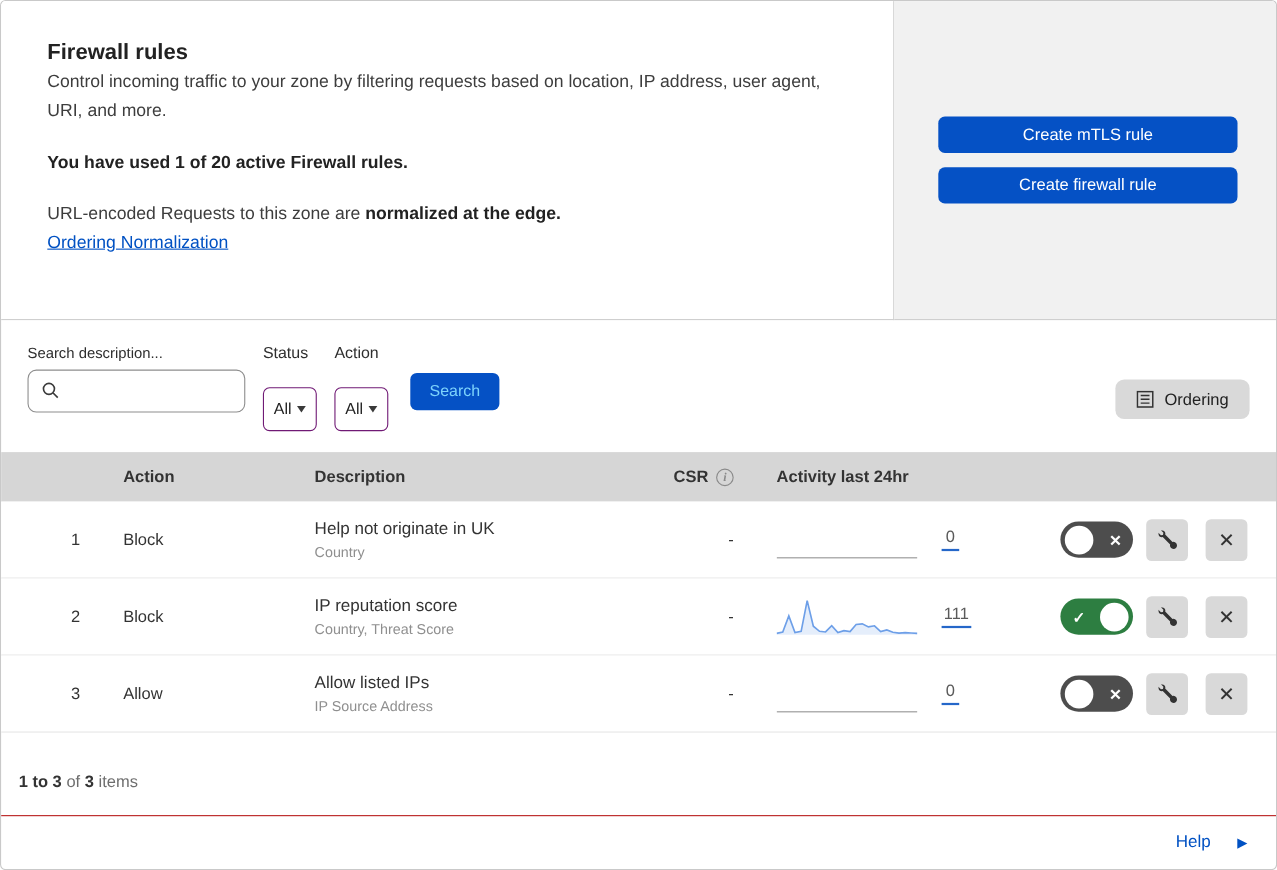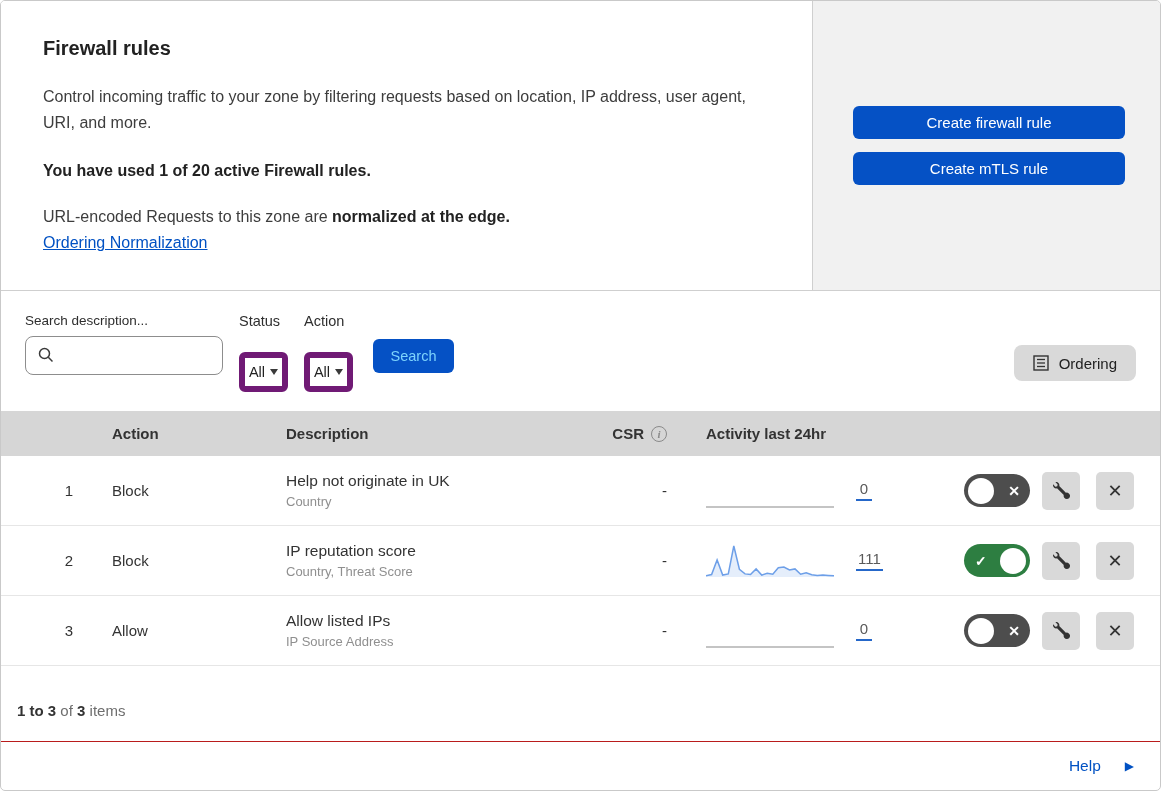--- a/index.html
+++ b/index.html
@@ -20,21 +20,21 @@
 
   
   .top-section { display:flex; height:290px; flex:0 0 auto; }
   .intro-card {
     flex:0 0 812px;
     background:#fff;
     border-right:1px solid #cfcfcf;
     border-bottom:1px solid #cfcfcf;
     padding:36px 42px 0 42px;
   }
-  .intro-title { font-size:20px; font-weight:600; color:#222; margin-bottom:24px; }
+  .intro-title { font-size:20px; font-weight:600; color:#222; margin-bottom:2px; }
   .intro-desc { font-size:16px; color:#3d3d3d; line-height:1.63; max-width:730px; }
   .intro-usage { font-size:16px; font-weight:700; color:#222; margin-top:26px; }
   .intro-norm { font-size:16px; color:#3d3d3d; margin-top:28px; }
   .intro-norm b { color:#222; }
   .intro-link {
     display:inline-block; margin-top:8px;
     font-size:16px; color:#0051c3; text-decoration:underline; cursor:pointer;
   }
   .actions-panel {
     flex:1 1 auto;
@@ -65,21 +65,21 @@
   .search-input {
     width:198px; height:39px;
     border:1px solid #8d8d8d; border-radius:8px;
     padding:0 10px 0 38px;
     font-family:inherit; font-size:15px; color:#333;
     outline:none; background:#fff;
   }
   .search-glyph { position:absolute; left:13px; top:11px; width:16px; height:16px; }
   .select-box {
     width:49px; height:40px;
-    border:6px solid #701a75; border-radius:6px;
+    border:1px solid #701a75; border-radius:6px;
     background:#fff; cursor:pointer;
     display:flex; align-items:center; justify-content:center; gap:5px;
     font-size:14.5px; color:#222;
   }
   .caret-down {
     width:0; height:0;
     border-left:4.5px solid transparent;
     border-right:4.5px solid transparent;
     border-top:6px solid #3a3a3a;
   }
@@ -178,22 +178,22 @@
 
   <div class="top-section">
     <div class="intro-card">
       <div class="intro-title">Firewall rules</div>
       <div class="intro-desc">Control incoming traffic to your zone by filtering requests based on location, IP address, user agent, URI, and more.</div>
       <div class="intro-usage">You have used 1 of 20 active Firewall rules.</div>
       <div class="intro-norm"><span>URL-encoded Requests to this zone are </span><b>normalized at the edge.</b></div>
       <a class="intro-link">Ordering Normalization</a>
     </div>
     <div class="actions-panel">
+      <button class="btn-primary">Create mTLS rule</button>
       <button class="btn-primary">Create firewall rule</button>
-      <button class="btn-primary">Create mTLS rule</button>
     </div>
   </div>
 
   <div class="filter-bar">
     <div class="filter-group">
       <div class="filter-label">Search description...</div>
       <div class="search-wrap">
         <svg class="search-glyph" viewBox="0 0 16 16">
           <circle cx="6.5" cy="6.5" r="5" fill="none" stroke="#3a3a3a" stroke-width="1.5"></circle>
           <line x1="10.3" y1="10.3" x2="14.5" y2="14.5" stroke="#3a3a3a" stroke-width="1.5"></line>

